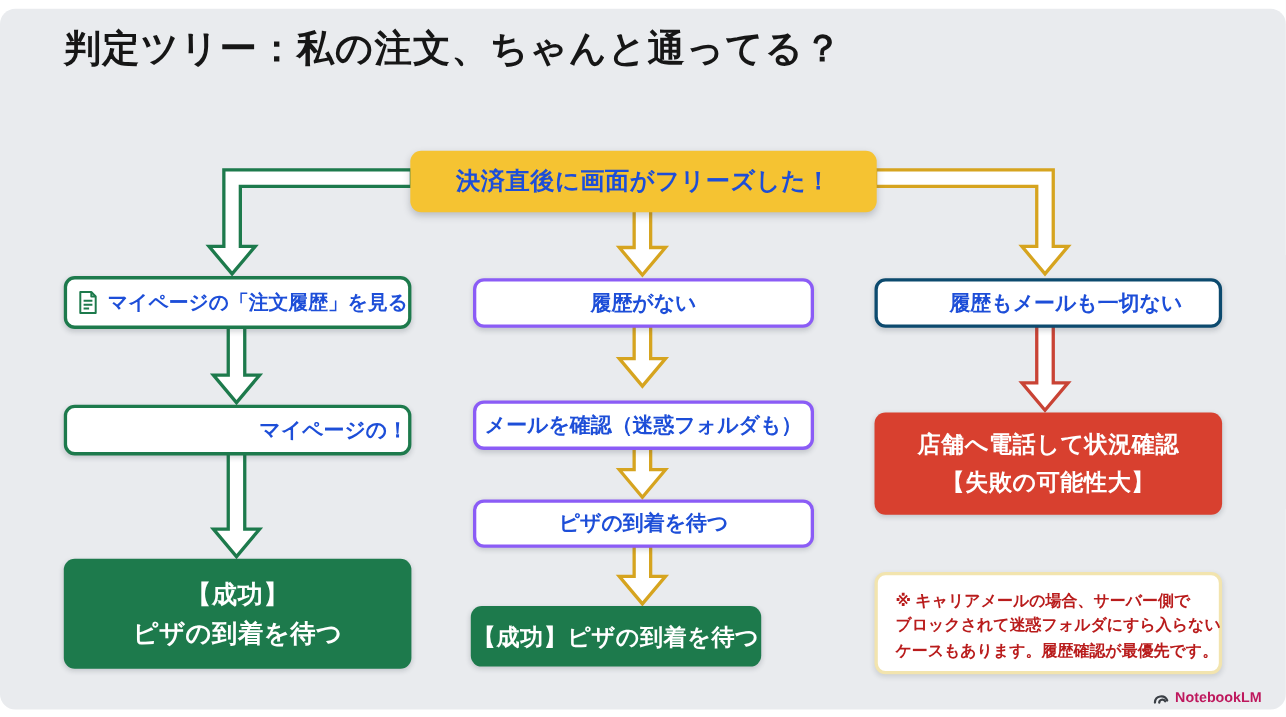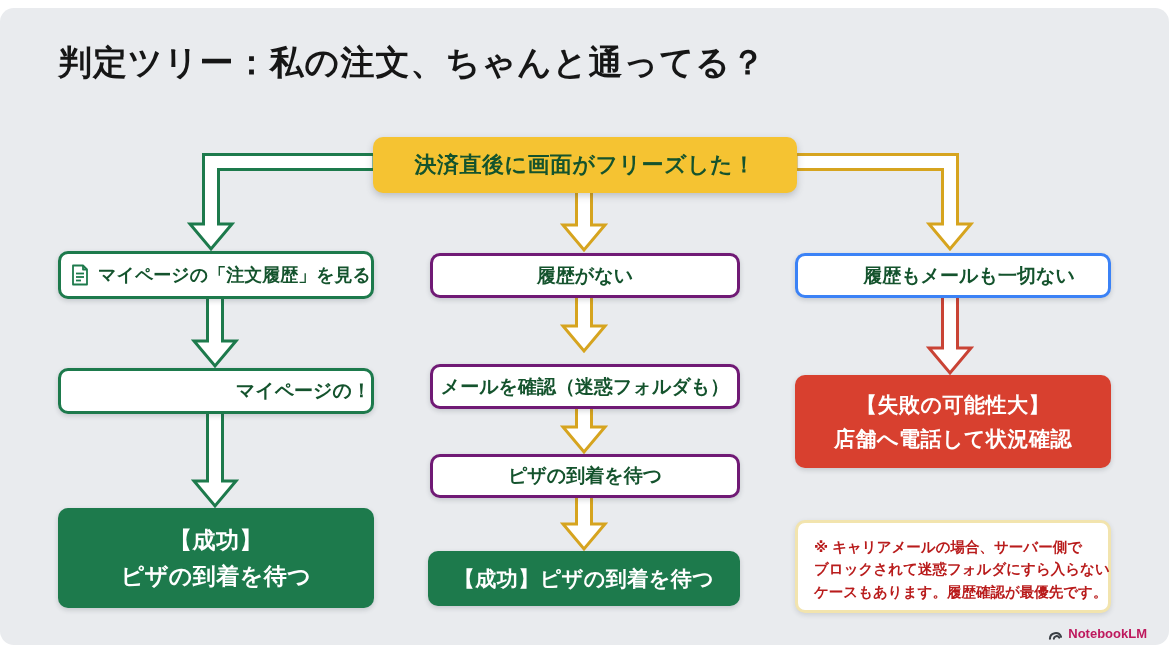--- a/index.html
+++ b/index.html
@@ -7,52 +7,52 @@
     width:1169px;height:652px;position:relative;background:#ffffff;
     font-family:"Liberation Sans","DejaVu Sans",sans-serif;
     -webkit-font-smoothing:antialiased;
   }
   #slide{
     position:absolute;left:0;top:8px;width:1169px;height:637px;
     background:#E9EBEE;border-radius:14px;overflow:hidden;
   }
   .abs{position:absolute;}
   #page-title{
-    left:58px;top:32px;font-size:34px;font-weight:800;color:#161616;
+    left:58px;top:13px;font-size:34px;font-weight:800;color:#161616;
     letter-spacing:1px;white-space:nowrap;
   }
   .node{
     box-sizing:border-box;display:flex;align-items:center;justify-content:center;
-    text-align:center;border-radius:10px;font-weight:800;color:#14532d;
+    text-align:center;border-radius:10px;font-weight:800;color:#1d4ed8;
     box-shadow:0 2px 5px rgba(50,60,70,.20);
   }
   .node .stack{display:flex;flex-direction:column;gap:0;}
   #root-node{
     left:373px;top:129px;width:424px;height:56px;background:#F5C332;
     font-size:22px;letter-spacing:.5px;box-shadow:0 3px 7px rgba(50,60,70,.25);
   }
   
   .green-border{background:#ffffff;border:3px solid #1D7A4C;justify-content:flex-end;}
   #node-check-history{left:58px;top:243px;width:316px;height:48px;font-size:18px;gap:8px;}
   #node-history-exists{left:58px;top:360px;width:316px;height:46px;font-size:19px;}
   #node-success-left{
     left:58px;top:500px;width:316px;height:100px;background:#1D7A4C;color:#ffffff;
     font-size:23px;line-height:36px;letter-spacing:.5px;
   }
   
-  .gold-border{background:#ffffff;border:3px solid #701a75;}
+  .gold-border{background:#ffffff;border:3px solid #8b5cf6;}
   #node-no-history{left:430px;top:245px;width:310px;height:45px;font-size:19px;}
   #node-check-mail{left:430px;top:356px;width:310px;height:45px;font-size:19px;}
   #node-mail-exists{left:430px;top:446px;width:310px;height:44px;font-size:19px;}
   #node-success-mid{
-    left:428px;top:543px;width:312px;height:55px;background:#1D7A4C;color:#ffffff;
+    left:428px;top:543px;width:264px;height:55px;background:#1D7A4C;color:#ffffff;
     font-size:21px;letter-spacing:.5px;
   }
   
-  .red-border{background:#ffffff;border:3px solid #3b82f6;padding-left:32px;}
+  .red-border{background:#ffffff;border:3px solid #0c4a6e;padding-left:32px;}
   #node-nothing{left:795px;top:245px;width:316px;height:45px;font-size:19px;}
   #node-failure{
     left:795px;top:367px;width:316px;height:93px;background:#D8402F;color:#ffffff;
     font-size:21px;line-height:34px;letter-spacing:.5px;
   }
   #note-box{
     left:795px;top:512px;width:316px;height:93px;box-sizing:border-box;
     background:#ffffff;border:3px solid #F2E4AE;border-radius:10px;
     padding:13px 16px;font-size:14.5px;font-weight:700;color:#b91c1c;
     line-height:1.55;box-shadow:0 2px 5px rgba(50,60,70,.15);
@@ -134,22 +134,22 @@
   <div id="node-success-mid" class="abs node">
     <span>【成功】ピザの到着を待つ</span>
   </div>
 
   <div id="node-nothing" class="abs node red-border">
     <span>履歴もメールも一切ない</span>
   </div>
 
   <div id="node-failure" class="abs node">
     <div class="stack">
+      <span>店舗へ電話して状況確認</span>
       <span>【失敗の可能性大】</span>
-      <span>店舗へ電話して状況確認</span>
     </div>
   </div>
 
   <div id="note-box" class="abs">
     <span>※ キャリアメールの場合、サーバー側で</span>
     <span>ブロックされて迷惑フォルダにすら入らない</span>
     <span>ケースもあります。履歴確認が最優先です。</span>
   </div>
 
   <div id="footer-brand" class="abs">

